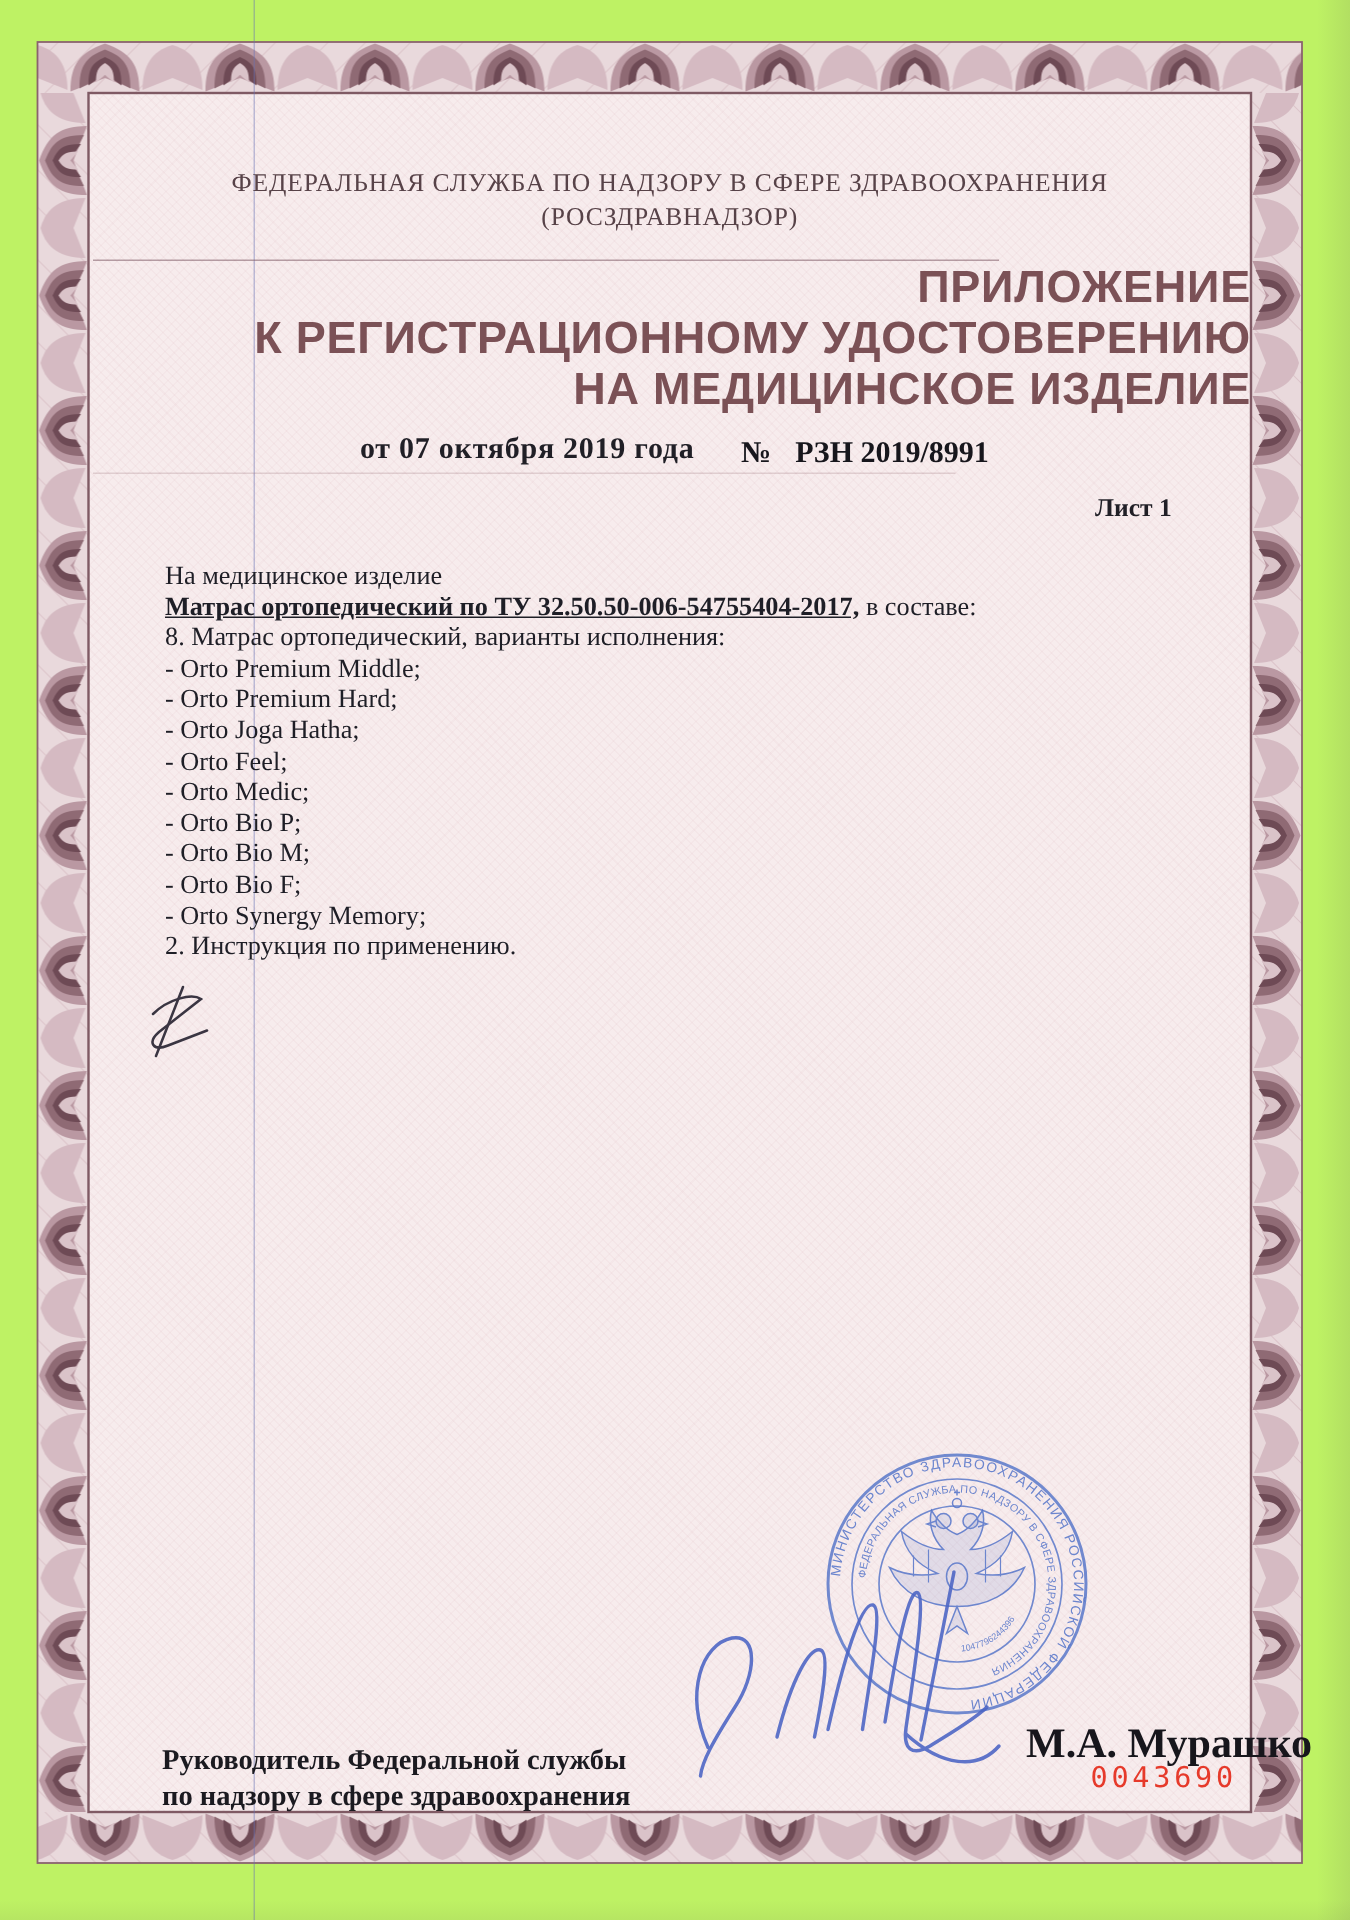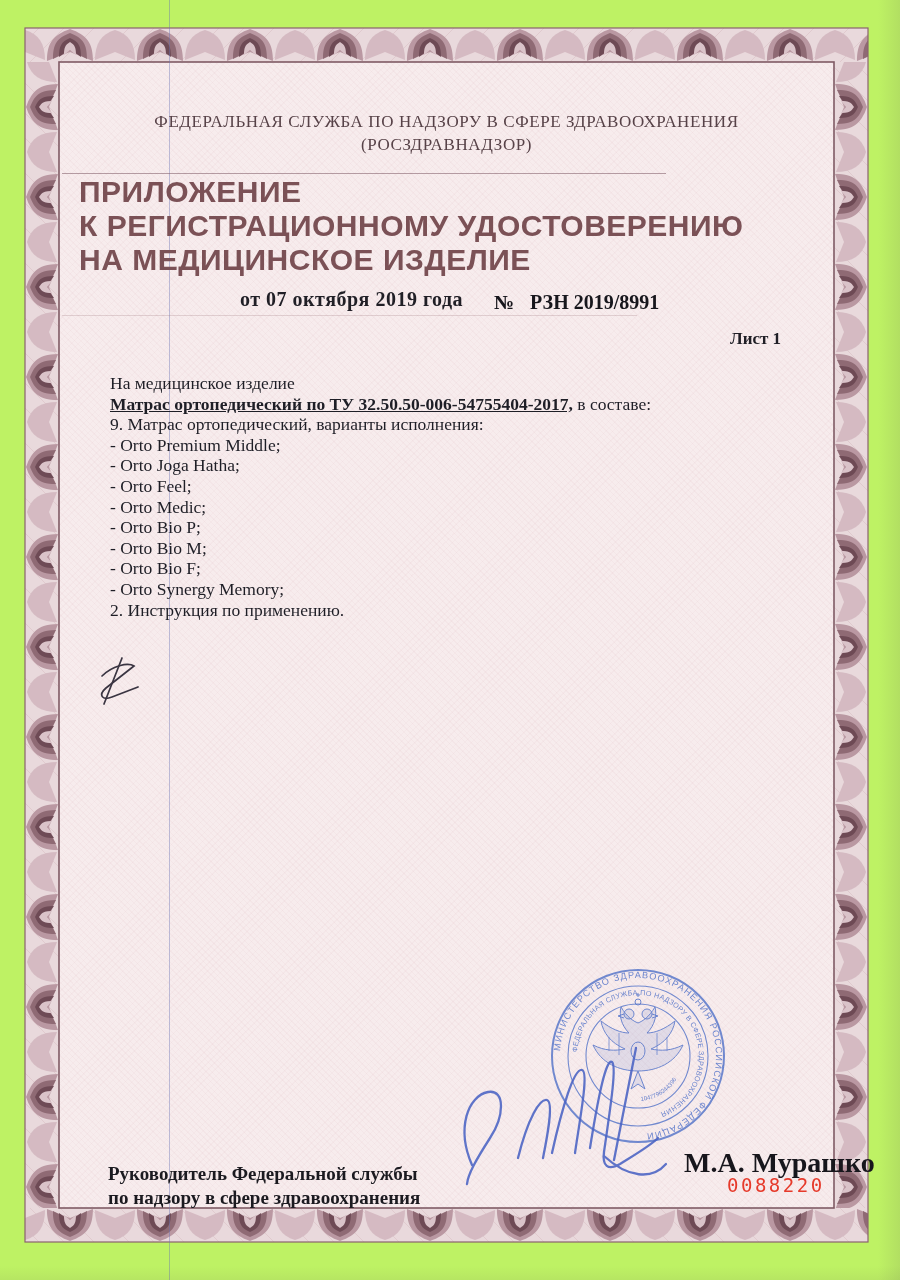--- a/index.html
+++ b/index.html
@@ -26,23 +26,23 @@
   .fold-line-v{position:absolute;left:169px;top:0;width:1px;height:1280px;
     background:rgba(105,115,180,0.42);}
   .rule-h1{position:absolute;left:62px;top:173px;width:604px;height:1px;
     background:rgba(125,90,100,0.55);}
   .rule-h2{position:absolute;left:62px;top:315px;width:575px;height:1px;
     background:rgba(150,110,120,0.25);}
   
   .header-org{position:absolute;left:59px;top:110px;width:775px;text-align:center;
     color:#574248;font-size:17px;letter-spacing:0.6px;line-height:23px;}
   
-  .title-block{position:absolute;left:59px;top:175px;width:775px;text-align:left;
+  .title-block{position:absolute;left:59px;top:175px;width:775px;text-align:right;
     font-family:"Liberation Sans",sans-serif;font-weight:700;color:#7b5156;
-    font-size:30px;line-height:34px;letter-spacing:0.5px;padding-left:20px;}
+    font-size:30px;line-height:34px;letter-spacing:0.5px;}
   
   .issue-date{position:absolute;left:240px;top:288px;font-weight:700;
     font-size:20px;color:#201f26;letter-spacing:0.5px;}
   .issue-number{position:absolute;left:494px;top:291px;font-weight:700;
     font-size:20px;color:#17161c;}
   .issue-number .num-sign{margin-right:16px;}
   .sheet-label{position:absolute;left:730px;top:329px;width:95px;text-align:left;
     font-weight:700;font-size:17px;color:#201f26;}
   
   .body-text{position:absolute;left:110px;top:373px;width:620px;
@@ -138,23 +138,24 @@
 
   <div class="issue-date">от 07 октября 2019 года</div>
   <div class="issue-number">
     <span class="num-sign">№</span><span>РЗН 2019/8991</span>
   </div>
   <div class="sheet-label">Лист 1</div>
 
   <div class="body-text">
     <div class="body-line">На медицинское изделие</div>
     <div class="body-line"><span class="b">Матрас ортопедический по ТУ 32.50.50-006-54755404-2017,</span><span> в составе:</span></div>
-    <div class="body-line">9. Матрас ортопедический, варианты исполнения:</div>
+    <div class="body-line">8. Матрас ортопедический, варианты исполнения:</div>
     <div>
         <div class="body-line">- Orto Premium Middle;</div>
+        <div class="body-line">- Orto Premium Hard;</div>
         <div class="body-line">- Orto Joga Hatha;</div>
         <div class="body-line">- Orto Feel;</div>
         <div class="body-line">- Orto Medic;</div>
         <div class="body-line">- Orto Bio P;</div>
         <div class="body-line">- Orto Bio M;</div>
         <div class="body-line">- Orto Bio F;</div>
         <div class="body-line">- Orto Synergy Memory;</div>
       </div>
     <div class="body-line">2. Инструкция по применению.</div>
   </div>
@@ -210,15 +211,15 @@
       <path d="M164,116 C188,138 212,140 226,124"></path>
       <path d="M196,8 C188,48 180,88 174,120"></path>
     </g>
   </svg>
 
   <div class="signer-title">
     <div>Руководитель Федеральной службы</div>
     <div>по надзору в сфере здравоохранения</div>
   </div>
   <div class="signer-name">М.А. Мурашко</div>
-  <div class="serial-number">0088220</div>
+  <div class="serial-number">0043690</div>
 
 </div>
 
 </body></html>

